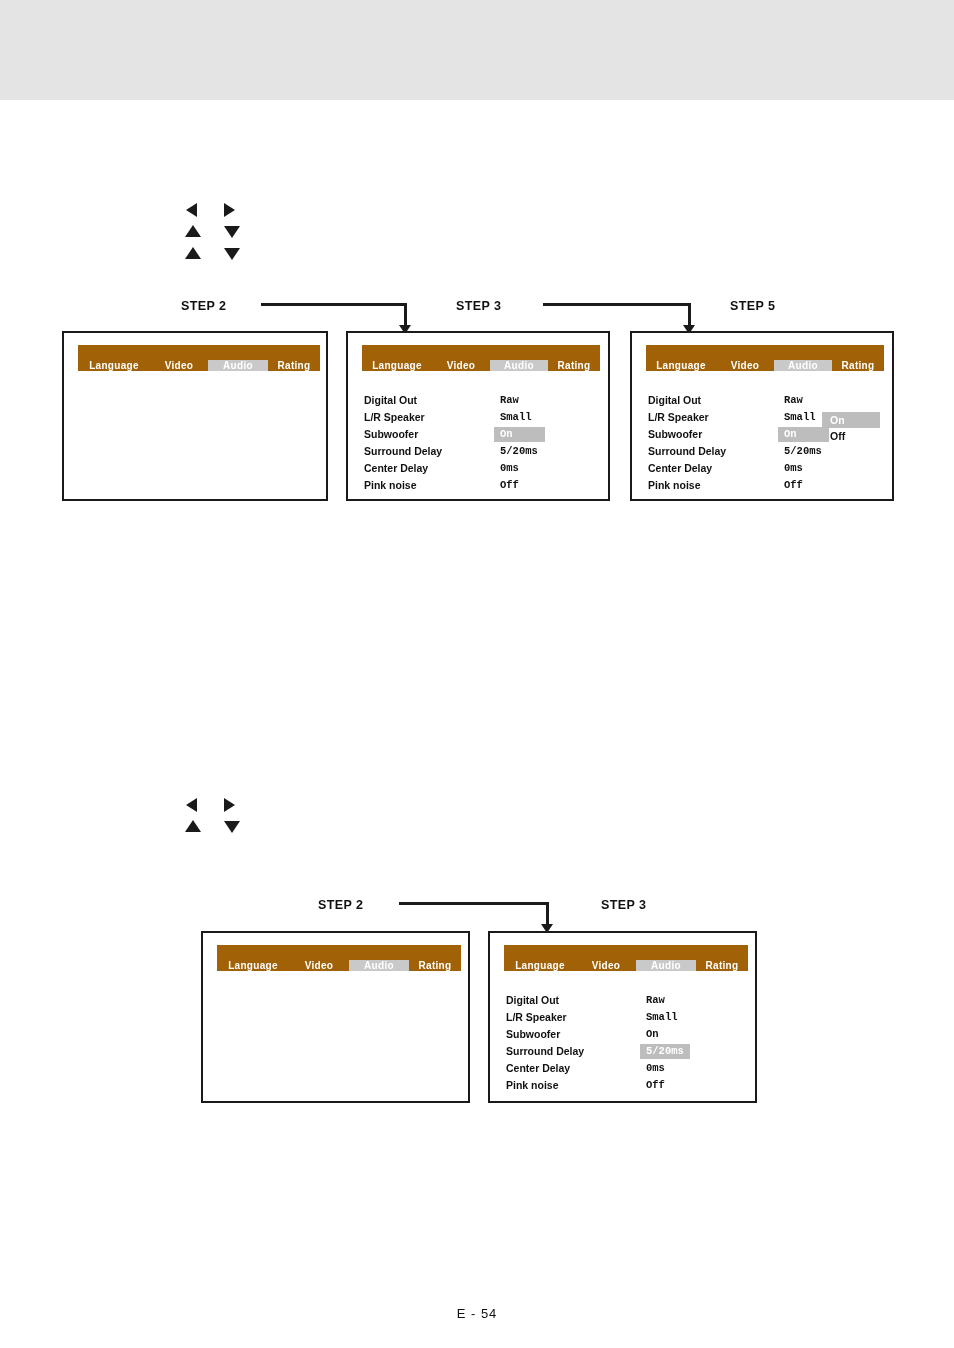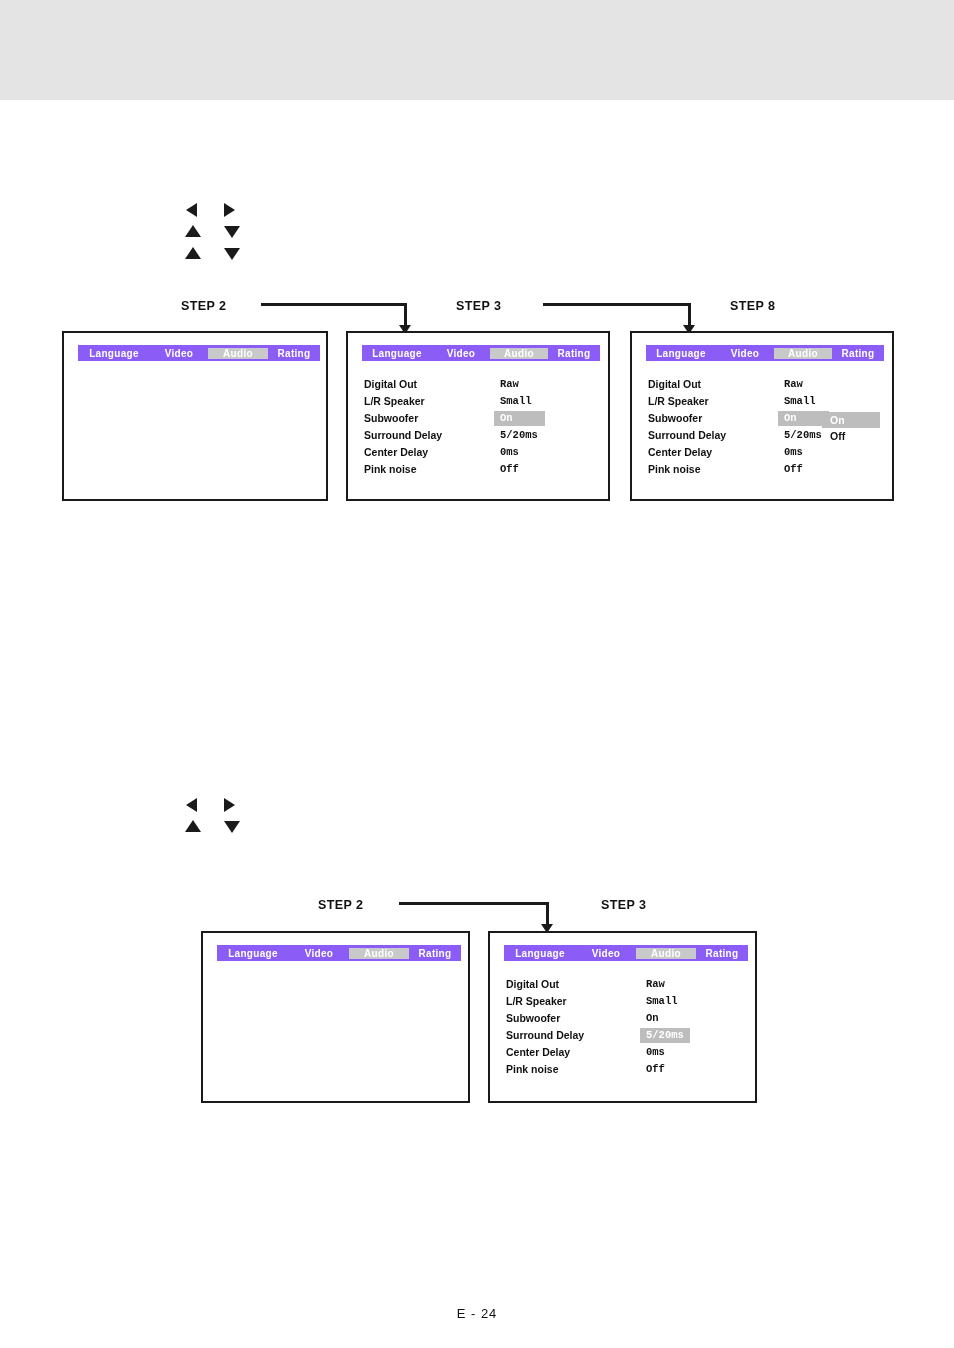--- a/index.html
+++ b/index.html
@@ -109,41 +109,42 @@
   
   .osd {
     position: absolute;
     box-sizing: border-box;
     border: 2px solid #1a1a1a;
     background: #ffffff;
   }
   .tabbar {
     position: absolute;
     display: flex;
-    background: #8b5cf6;
-    height: 16px;
-    align-items: center;
+    background: #a16207;
+    height: 26px;
+    align-items: flex-end;
   }
   .tab {
     display: flex;
     align-items: center;
     justify-content: center;
     font-family: "Liberation Sans", sans-serif;
     font-weight: bold;
     color: #ffffff;
     letter-spacing: 0.3px;
     white-space: nowrap;
   }
   .tab.sel {
     background: #c9c9c9;
     color: #ffffff;
   }
 
   .rows {
     position: absolute;
+    margin-top: 16px;
   }
   .row {
     position: relative;
     display: flex;
     align-items: flex-start;
   }
   .row .lbl {
     font-family: "Liberation Sans", sans-serif;
     font-weight: bold;
     color: #111111;
@@ -208,21 +209,21 @@
       <span class="tri tri-down col-b" style="top:4px;"></span>
     </div>
     <div class="arrow-row">
       <span class="tri tri-up col-a" style="top:3px; left:-1px;"></span>
       <span class="tri tri-down col-b" style="top:4px;"></span>
     </div>
   </div>
 
   <div class="step-label" style="left:181px; top:299px;">STEP 2</div>
   <div class="step-label" style="left:456px; top:299px;">STEP 3</div>
-  <div class="step-label" style="left:730px; top:299px;">STEP 8</div>
+  <div class="step-label" style="left:730px; top:299px;">STEP 5</div>
 
   <div class="connector" style="left:261px; top:303px;">
     <div class="hbar" style="width:146px;"></div>
     <div class="vbar" style="left:143px; height:24px;"></div>
     <div class="head" style="left:138px; top:22px;"></div>
   </div>
 
   <div class="connector" style="left:543px; top:303px;">
     <div class="hbar" style="width:148px;"></div>
     <div class="vbar" style="left:145px; height:24px;"></div>
@@ -373,15 +374,15 @@
         <span class="lbl" style="font-size:10.5px;">Center Delay</span>
         <span class="val" style="left:140px; font-size:10.5px;">0ms</span>
       </div>
       <div class="row" style="height:17px;">
         <span class="lbl" style="font-size:10.5px;">Pink noise</span>
         <span class="val" style="left:140px; font-size:10.5px;">Off</span>
       </div>
     </div>
   </div>
 
-  <div class="footer" style="top:1306px;">E - 24</div>
+  <div class="footer" style="top:1306px;">E - 54</div>
 
 </div>
 
 </body></html>

